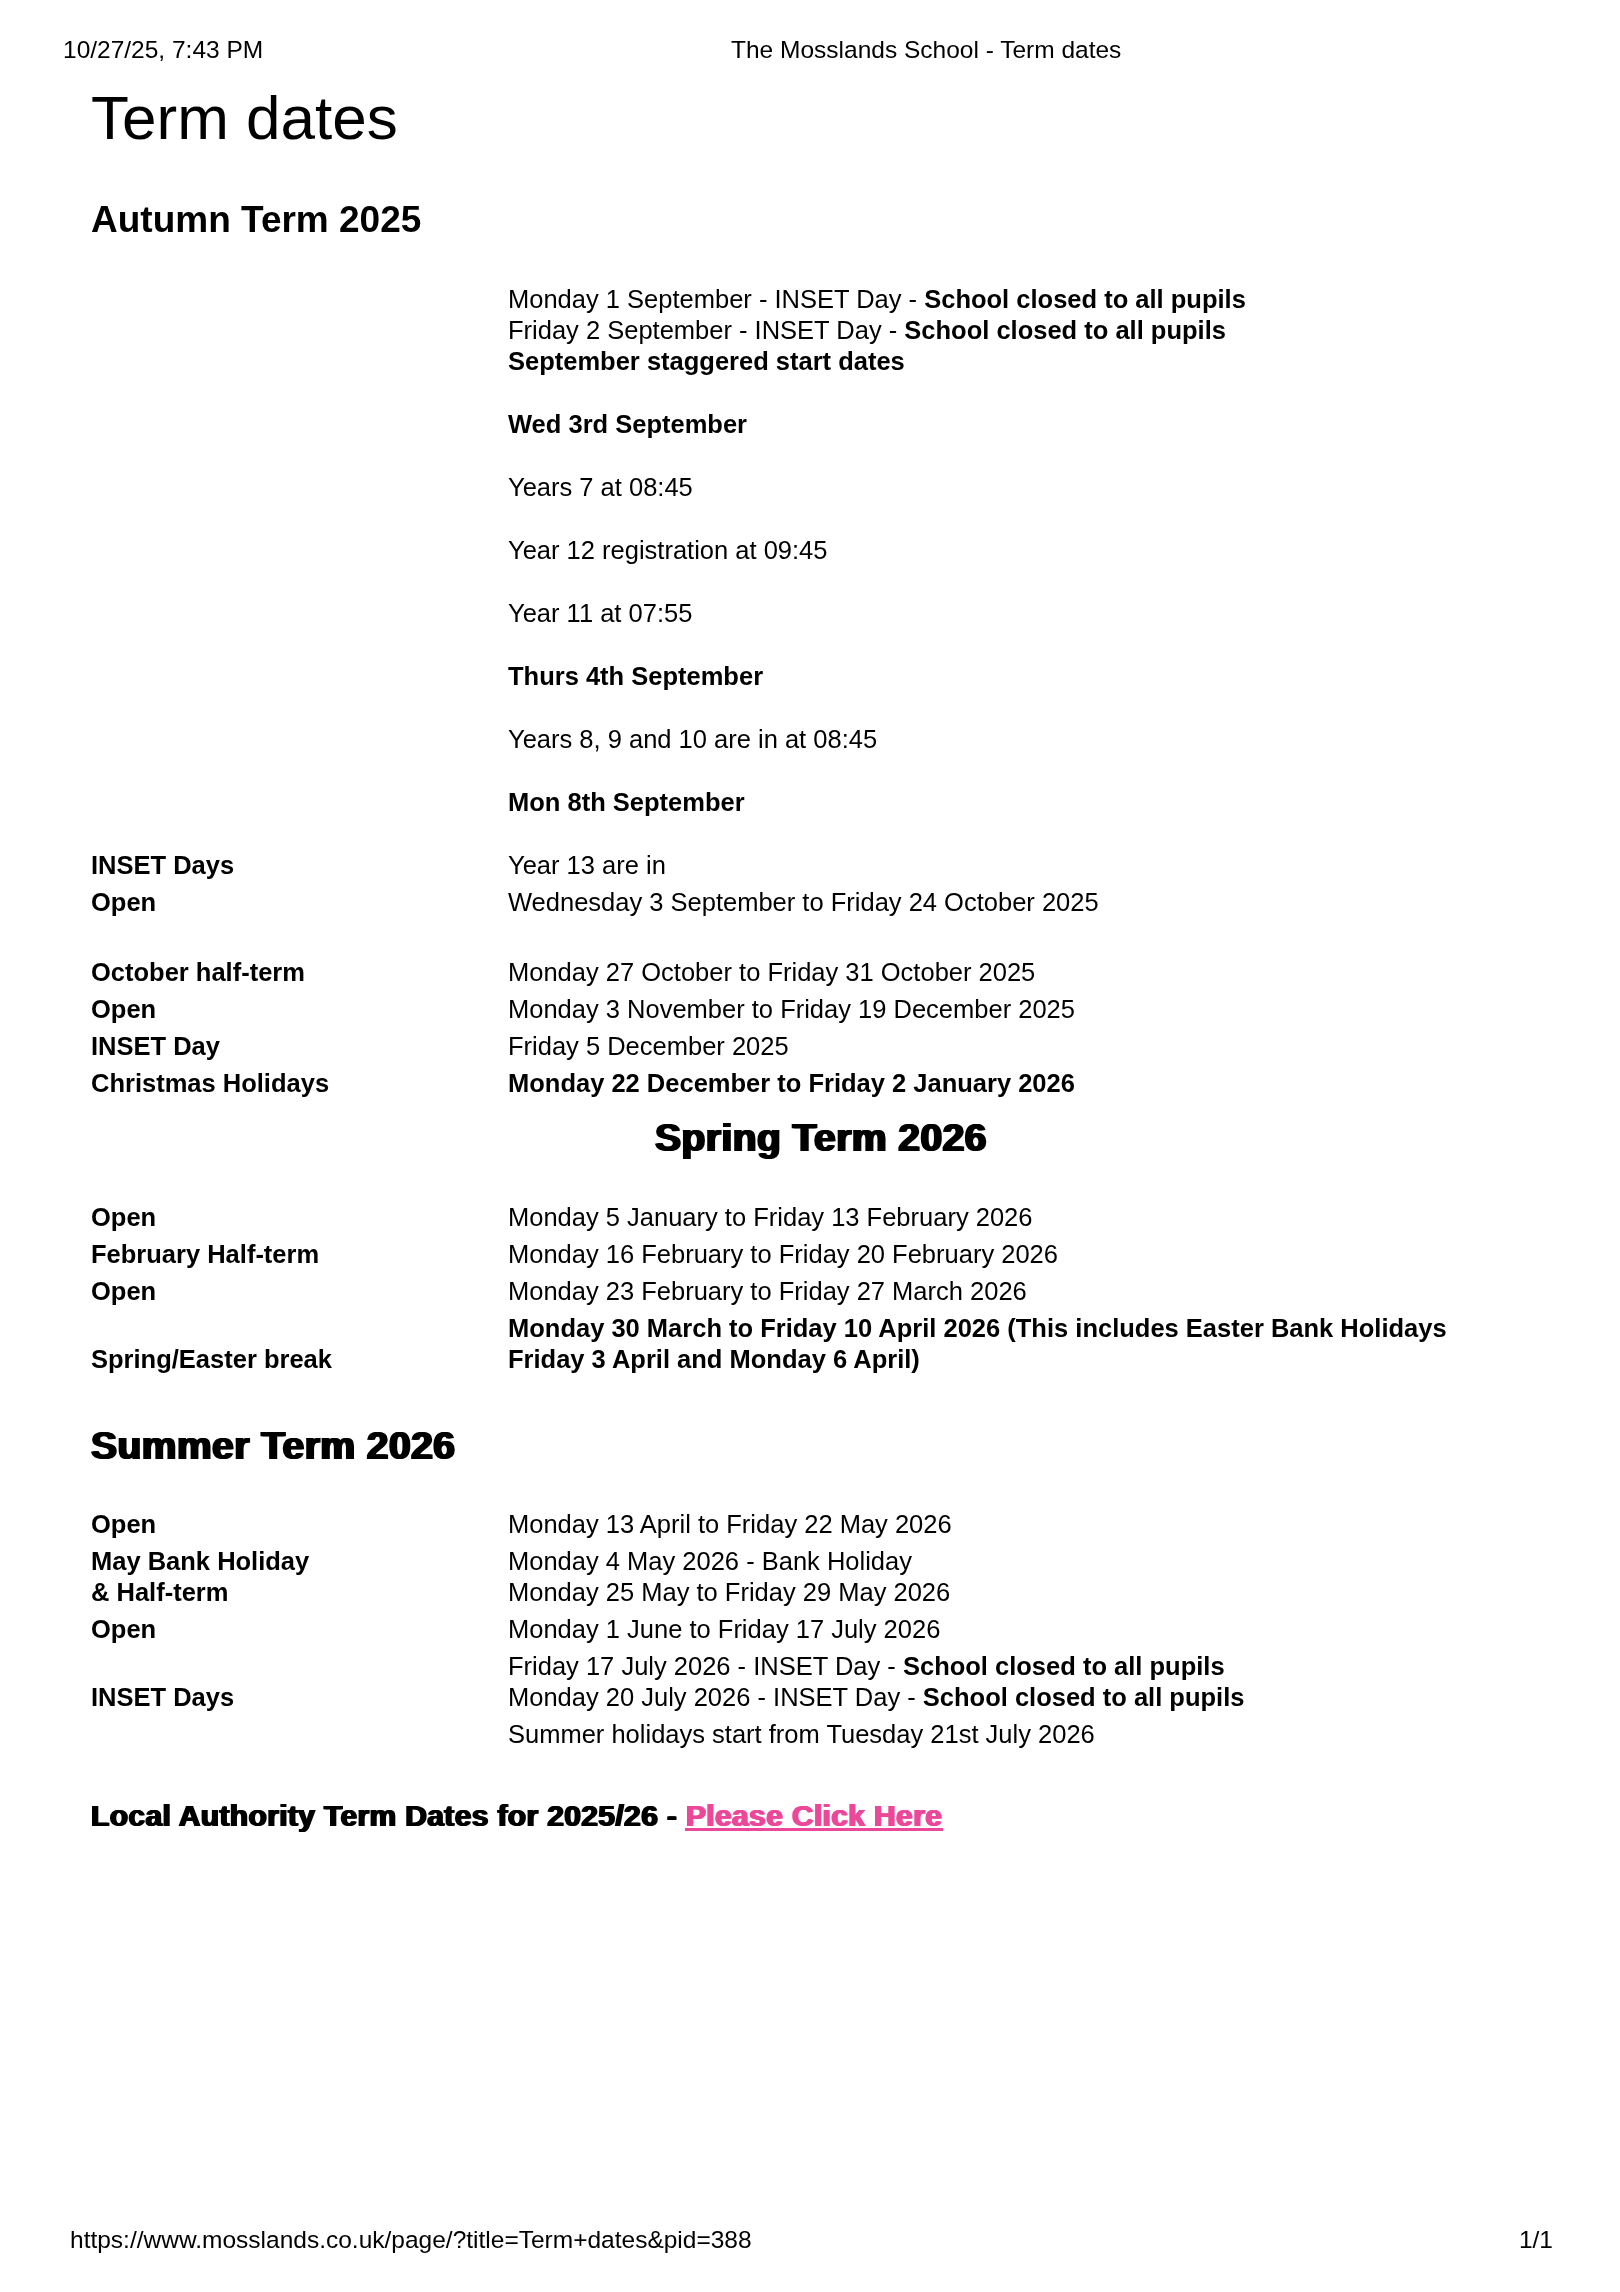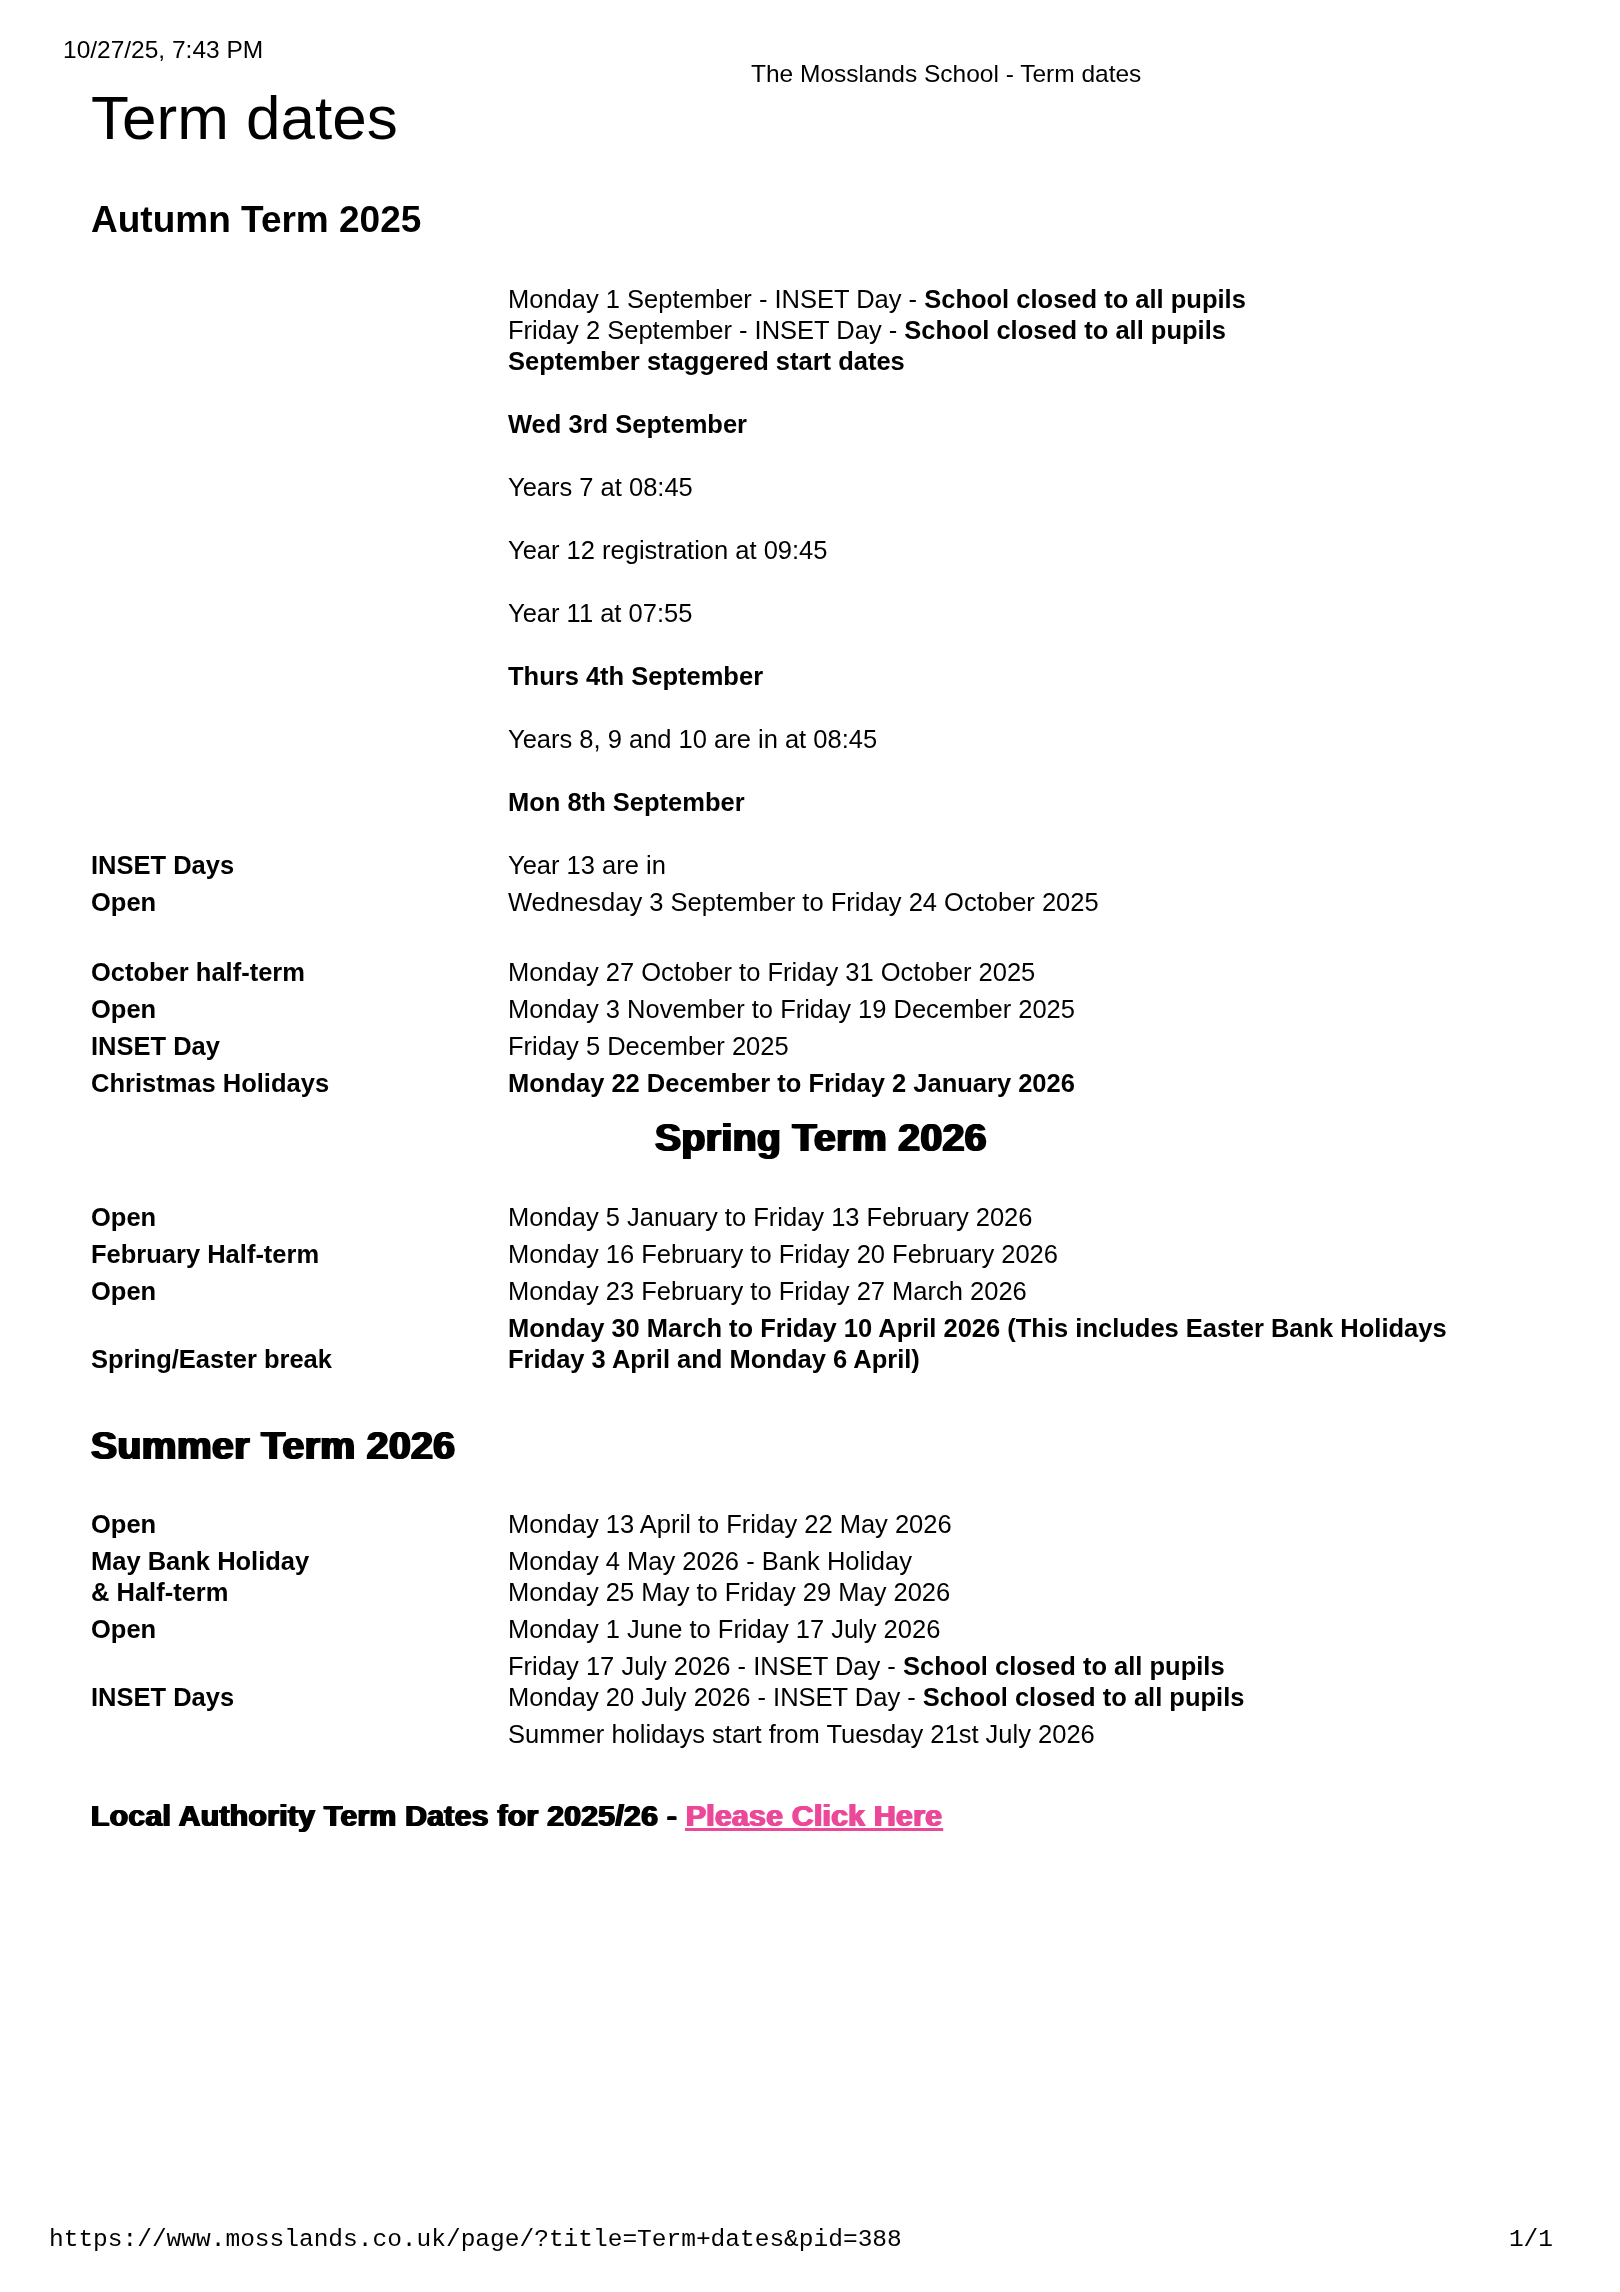--- a/index.html
+++ b/index.html
@@ -7,23 +7,23 @@
     position:relative;
     width:1620px;height:2293px;
     background:#fff;color:#000;
     font-family:"Liberation Sans","DejaVu Sans",sans-serif;
     overflow:hidden;
   }
   
   .print-header{position:absolute;top:35px;left:63px;right:63px;height:31px;
     font-size:24.5px;line-height:29px;white-space:nowrap;}
   .print-datetime{position:absolute;left:0;top:0;}
-  .print-doc-title{position:absolute;left:688px;top:0;margin-top:24px;}
-  .print-footer{position:absolute;top:2225px;left:49px;right:67px;height:31px;
-    font-size:24.5px;line-height:29px;white-space:nowrap;font-family:Liberation Mono, monospace;}
+  .print-doc-title{position:absolute;left:668px;top:0;}
+  .print-footer{position:absolute;top:2225px;left:70px;right:67px;height:31px;
+    font-size:24.5px;line-height:29px;white-space:nowrap;}
   .print-url{position:absolute;left:0;top:0;}
   .print-page-indicator{position:absolute;right:0;top:0;}
   
   .content{padding:0 69px 0 91px;}
   .page-title{font-size:62px;line-height:72px;font-weight:normal;margin:82px 0 0 0;}
   .term-heading{font-size:37px;line-height:45px;font-weight:bold;margin:43px 0 0 0;}
   #sections section:nth-child(2) .term-heading{margin-top:13.7px;}
   #sections section:nth-child(3) .term-heading{margin-top:45px;font-size:39px;}
   #sections section:nth-child(2) .term-heading{font-size:39px;text-align:center;}
   .heavy{

